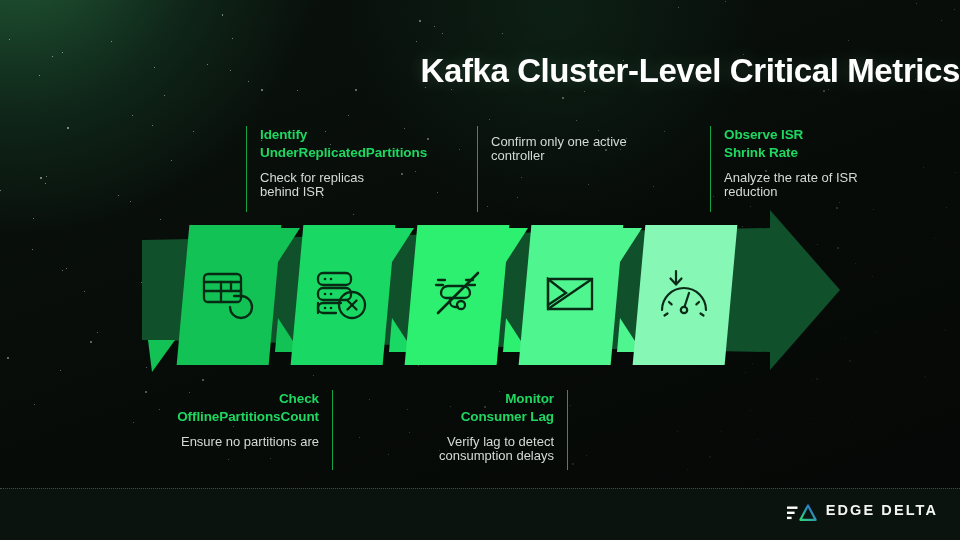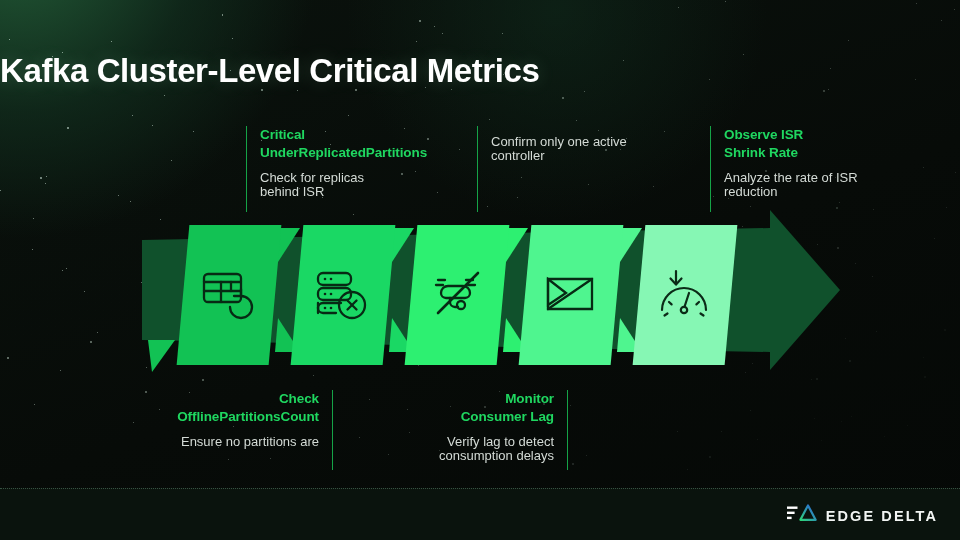--- a/index.html
+++ b/index.html
@@ -23,21 +23,21 @@
   .stars { position:absolute; inset:0; pointer-events:none; }
   .stars i {
     position:absolute; display:block;
     width:1px; height:1px; border-radius:50%;
     background:#cfe6d8;
   }
 
   
   #title {
     position:absolute; top:52px; left:0; width:960px;
-    text-align:left;
+    text-align:right;
     font-size:33px; font-weight:bold;
     letter-spacing:-0.4px;
     color:#ffffff;
     text-shadow:0 0 18px rgba(180,255,205,0.18);
     white-space:nowrap;
   }
 
   
   #band { position:absolute; left:0; top:0; width:960px; height:540px; }
 
@@ -71,21 +71,21 @@
   .callout.down { height:80px; }
 
   
   #footer {
     position:absolute; left:0; bottom:0; width:960px; height:52px;
     border-top:1px dotted rgba(120,170,140,0.42);
     background:#0a130d;
   }
   #logo {
     position:absolute; right:22px; top:13px;
-    display:flex; align-items:flex-end; gap:9px;
+    display:flex; align-items:flex-start; gap:9px;
   }
   #logo .mark { display:block; }
   #logo .wordmark {
     color:#f2f5f3; font-size:14.5px; font-weight:bold; letter-spacing:2.1px;
   }
 </style>
 </head>
 <body>
 
 <div id="slide">
@@ -381,21 +381,21 @@
         <path d="M44 36 L41.4 38.4"></path>
         <path d="M48.5 49.5 L45.5 47.5"></path>
       </svg>
     </div>
   </div>
 
   <div id="title">Kafka Cluster-Level Critical Metrics</div>
 
   <div class="callout up" style="left:246px;">
     <div class="hd">
-      <div>Critical</div>
+      <div>Identify</div>
       <div>UnderReplicatedPartitions</div>
     </div>
     <div class="bd">
       <div>Check for replicas</div>
       <div>behind ISR</div>
     </div>
   </div>
 
   <div class="callout up" style="left:477px;">
     <div class="bd">

